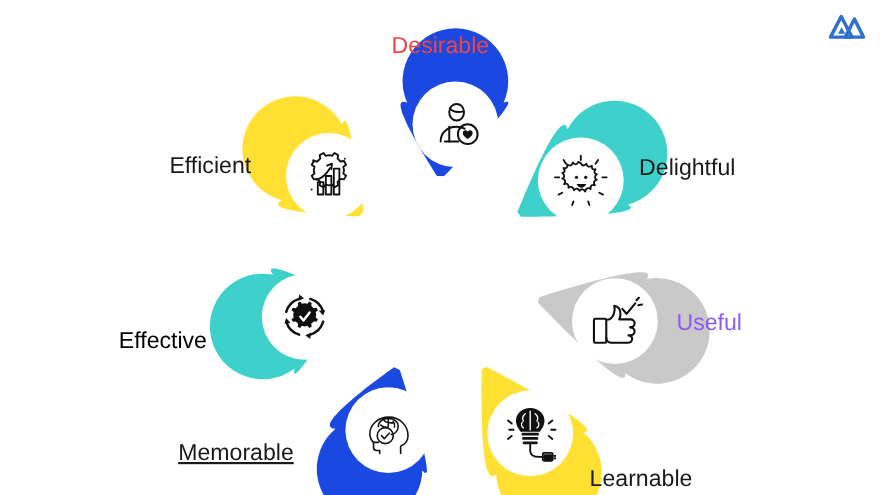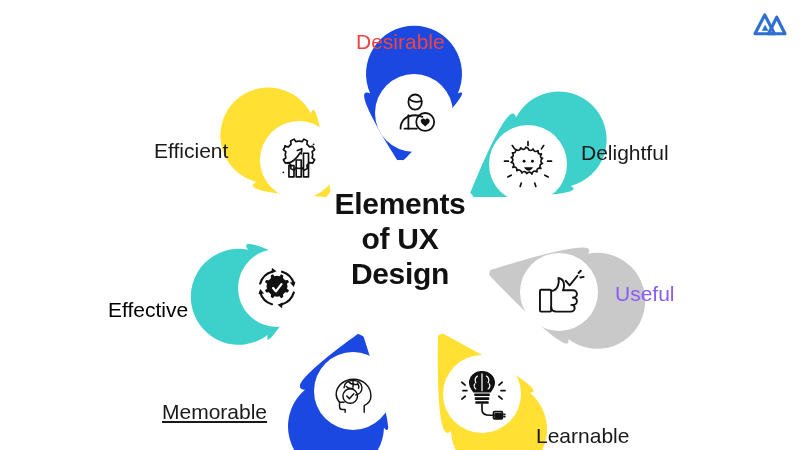--- a/index.html
+++ b/index.html
@@ -208,23 +208,20 @@
         <use href="#ic-brain-bulb" x="454" y="366" width="56" height="56"></use>
         <circle cx="353" cy="391" r="39" fill="#ffffff"></circle>
         <use href="#ic-head-brain-check" x="325" y="363" width="56" height="56"></use>
         <circle cx="277" cy="288" r="39" fill="#ffffff"></circle>
         <use href="#ic-gear-check-cycle" x="249" y="260" width="56" height="56"></use>
         <circle cx="299" cy="160" r="39" fill="#ffffff"></circle>
         <use href="#ic-gear-chart" x="271" y="132" width="56" height="56"></use>
       </g>
   </svg>
 
-  <div class="center-title">Elements
-of UX
-Design</div>
 
   <div id="label-layer">
       <div class="node-label" style="left: 356px; top: 30px; color: #ef4444;">Desirable</div>
       <div class="node-label" style="left: 581px; top: 141px; color: rgb(26, 26, 26);">Delightful</div>
       <div class="node-label" style="left: 615px; top: 282px; color: #8b5cf6;">Useful</div>
       <div class="node-label" style="left: 536px; top: 400px; color: rgb(26, 26, 26); margin-top: 24px;">Learnable</div>
       <div class="node-label" style="left: 162px; top: 400px; color: rgb(26, 26, 26); text-decoration: underline;">Memorable</div>
       <div class="node-label" style="left: 108px; top: 298px; color: #000000; text-align: center;">Effective</div>
       <div class="node-label" style="left: 134px; top: 139px; color: rgb(26, 26, 26); margin-left: 20px;">Efficient</div>
     </div>

